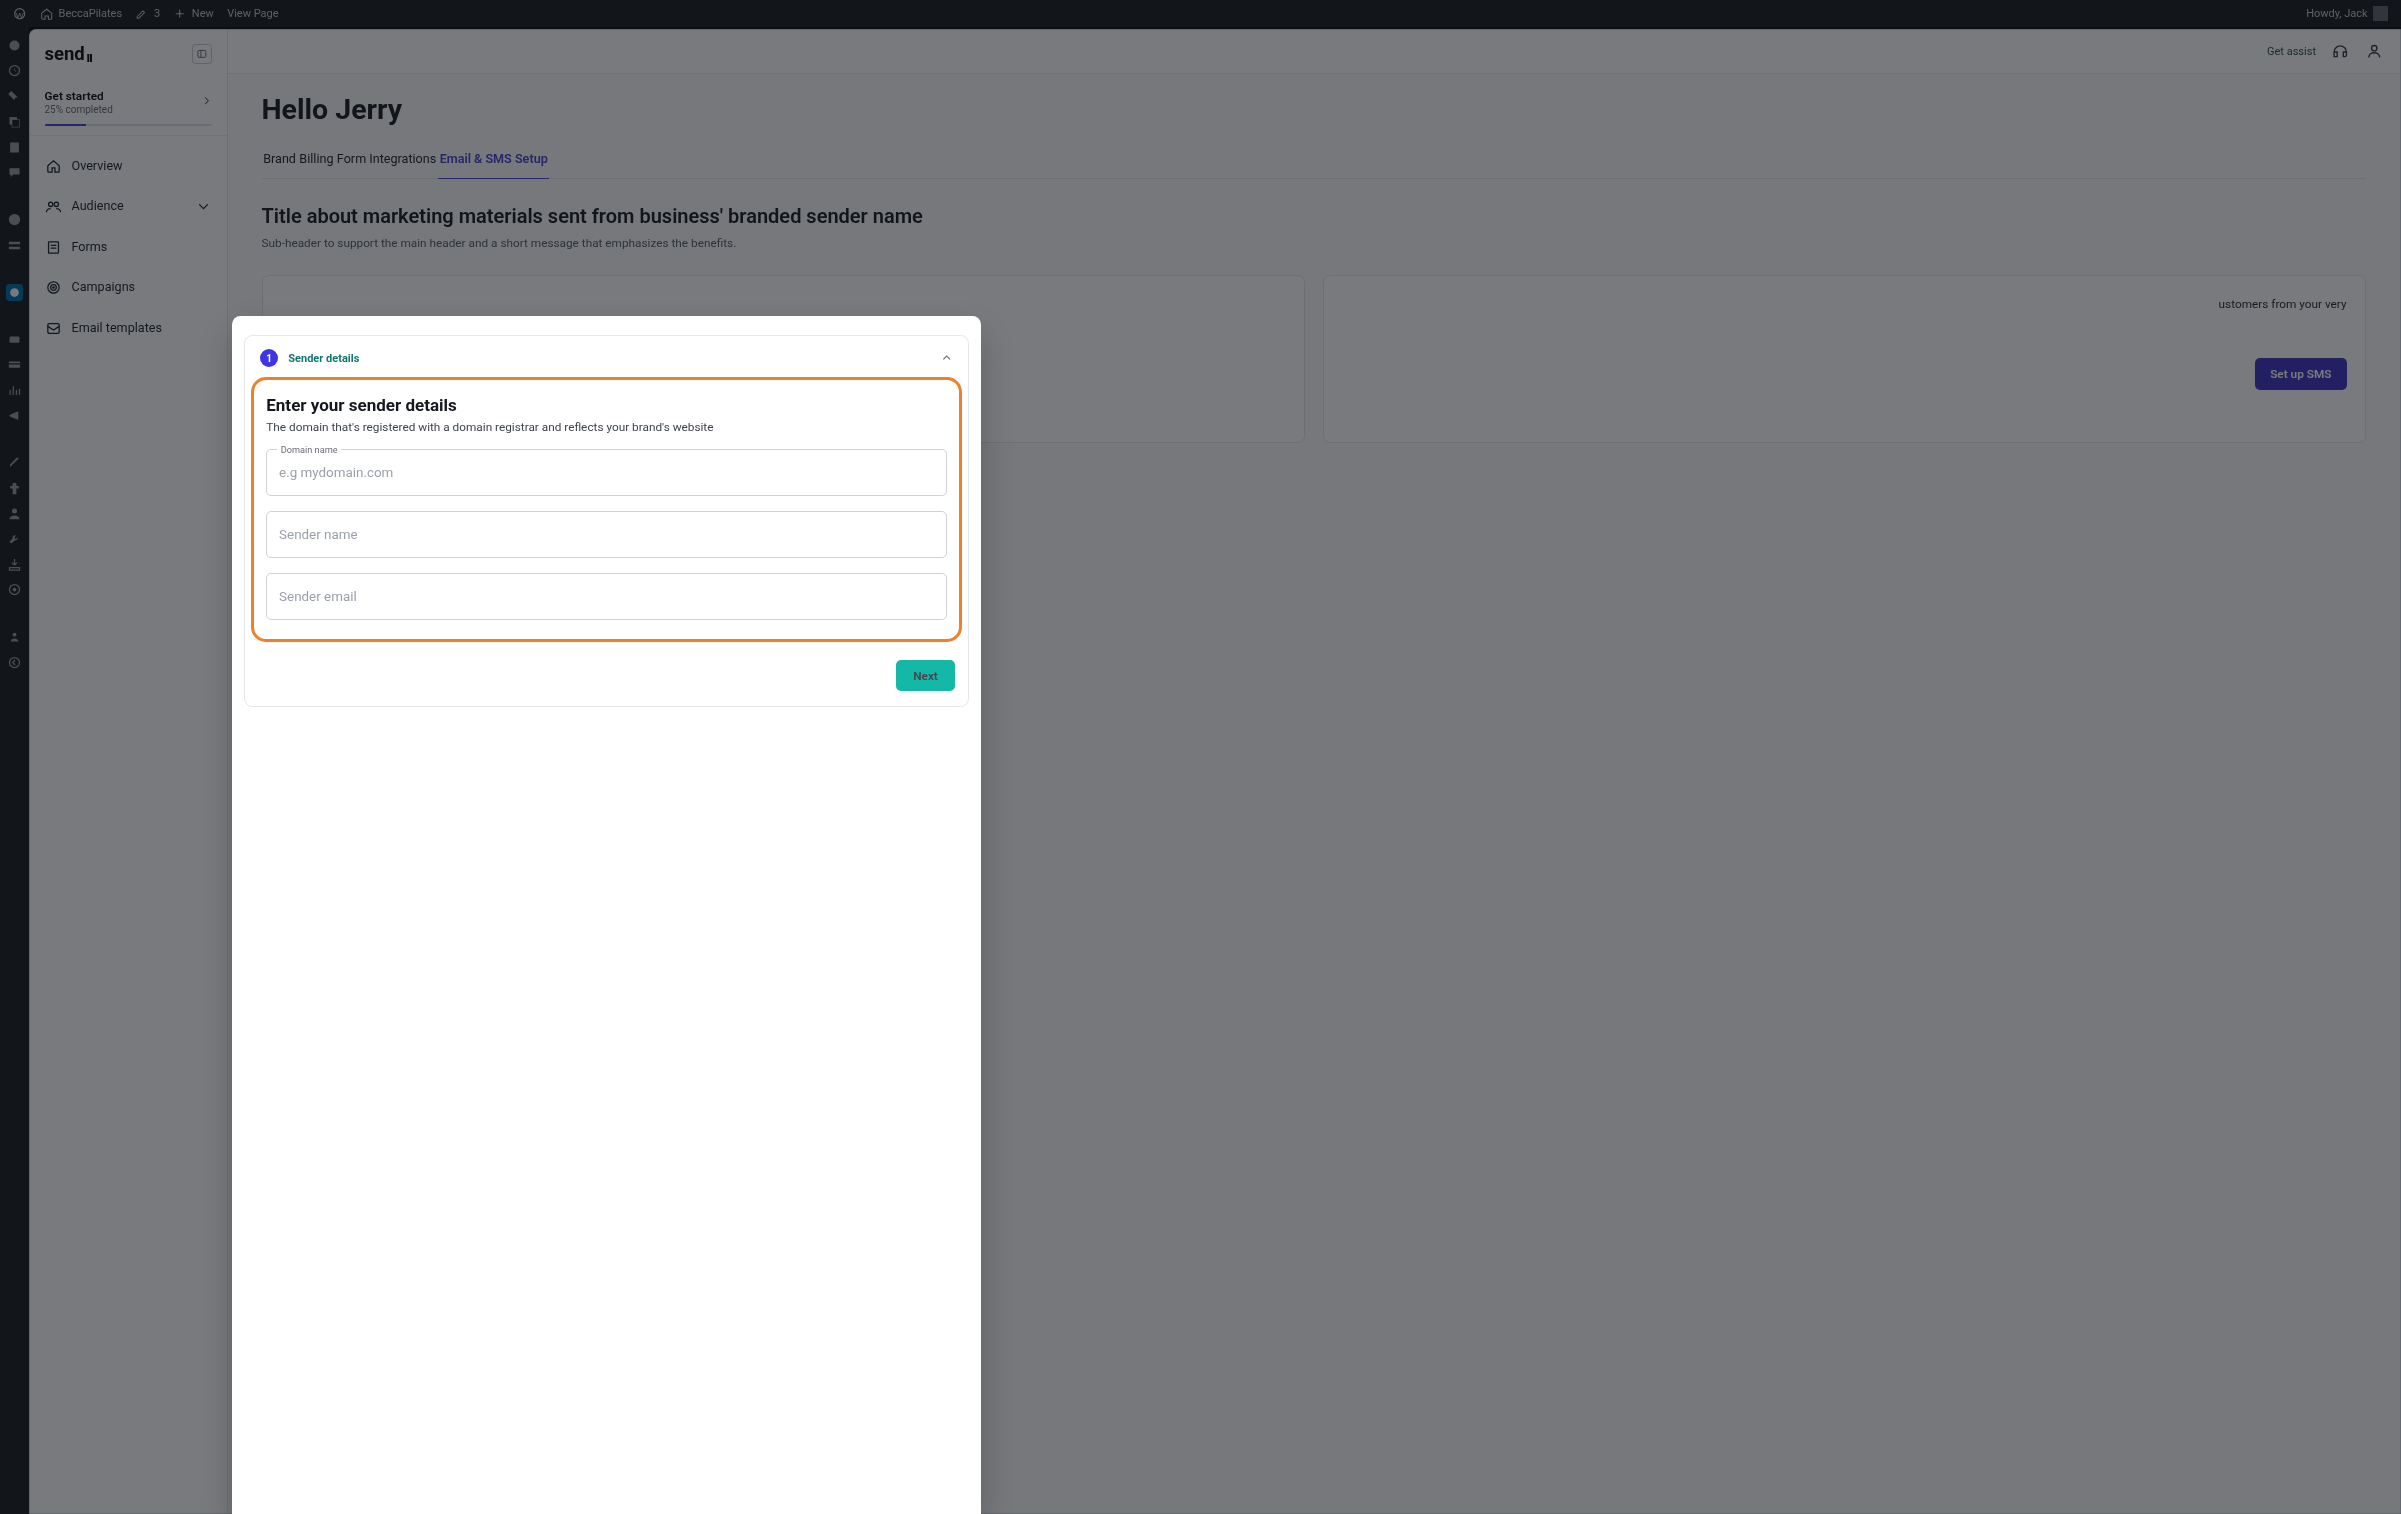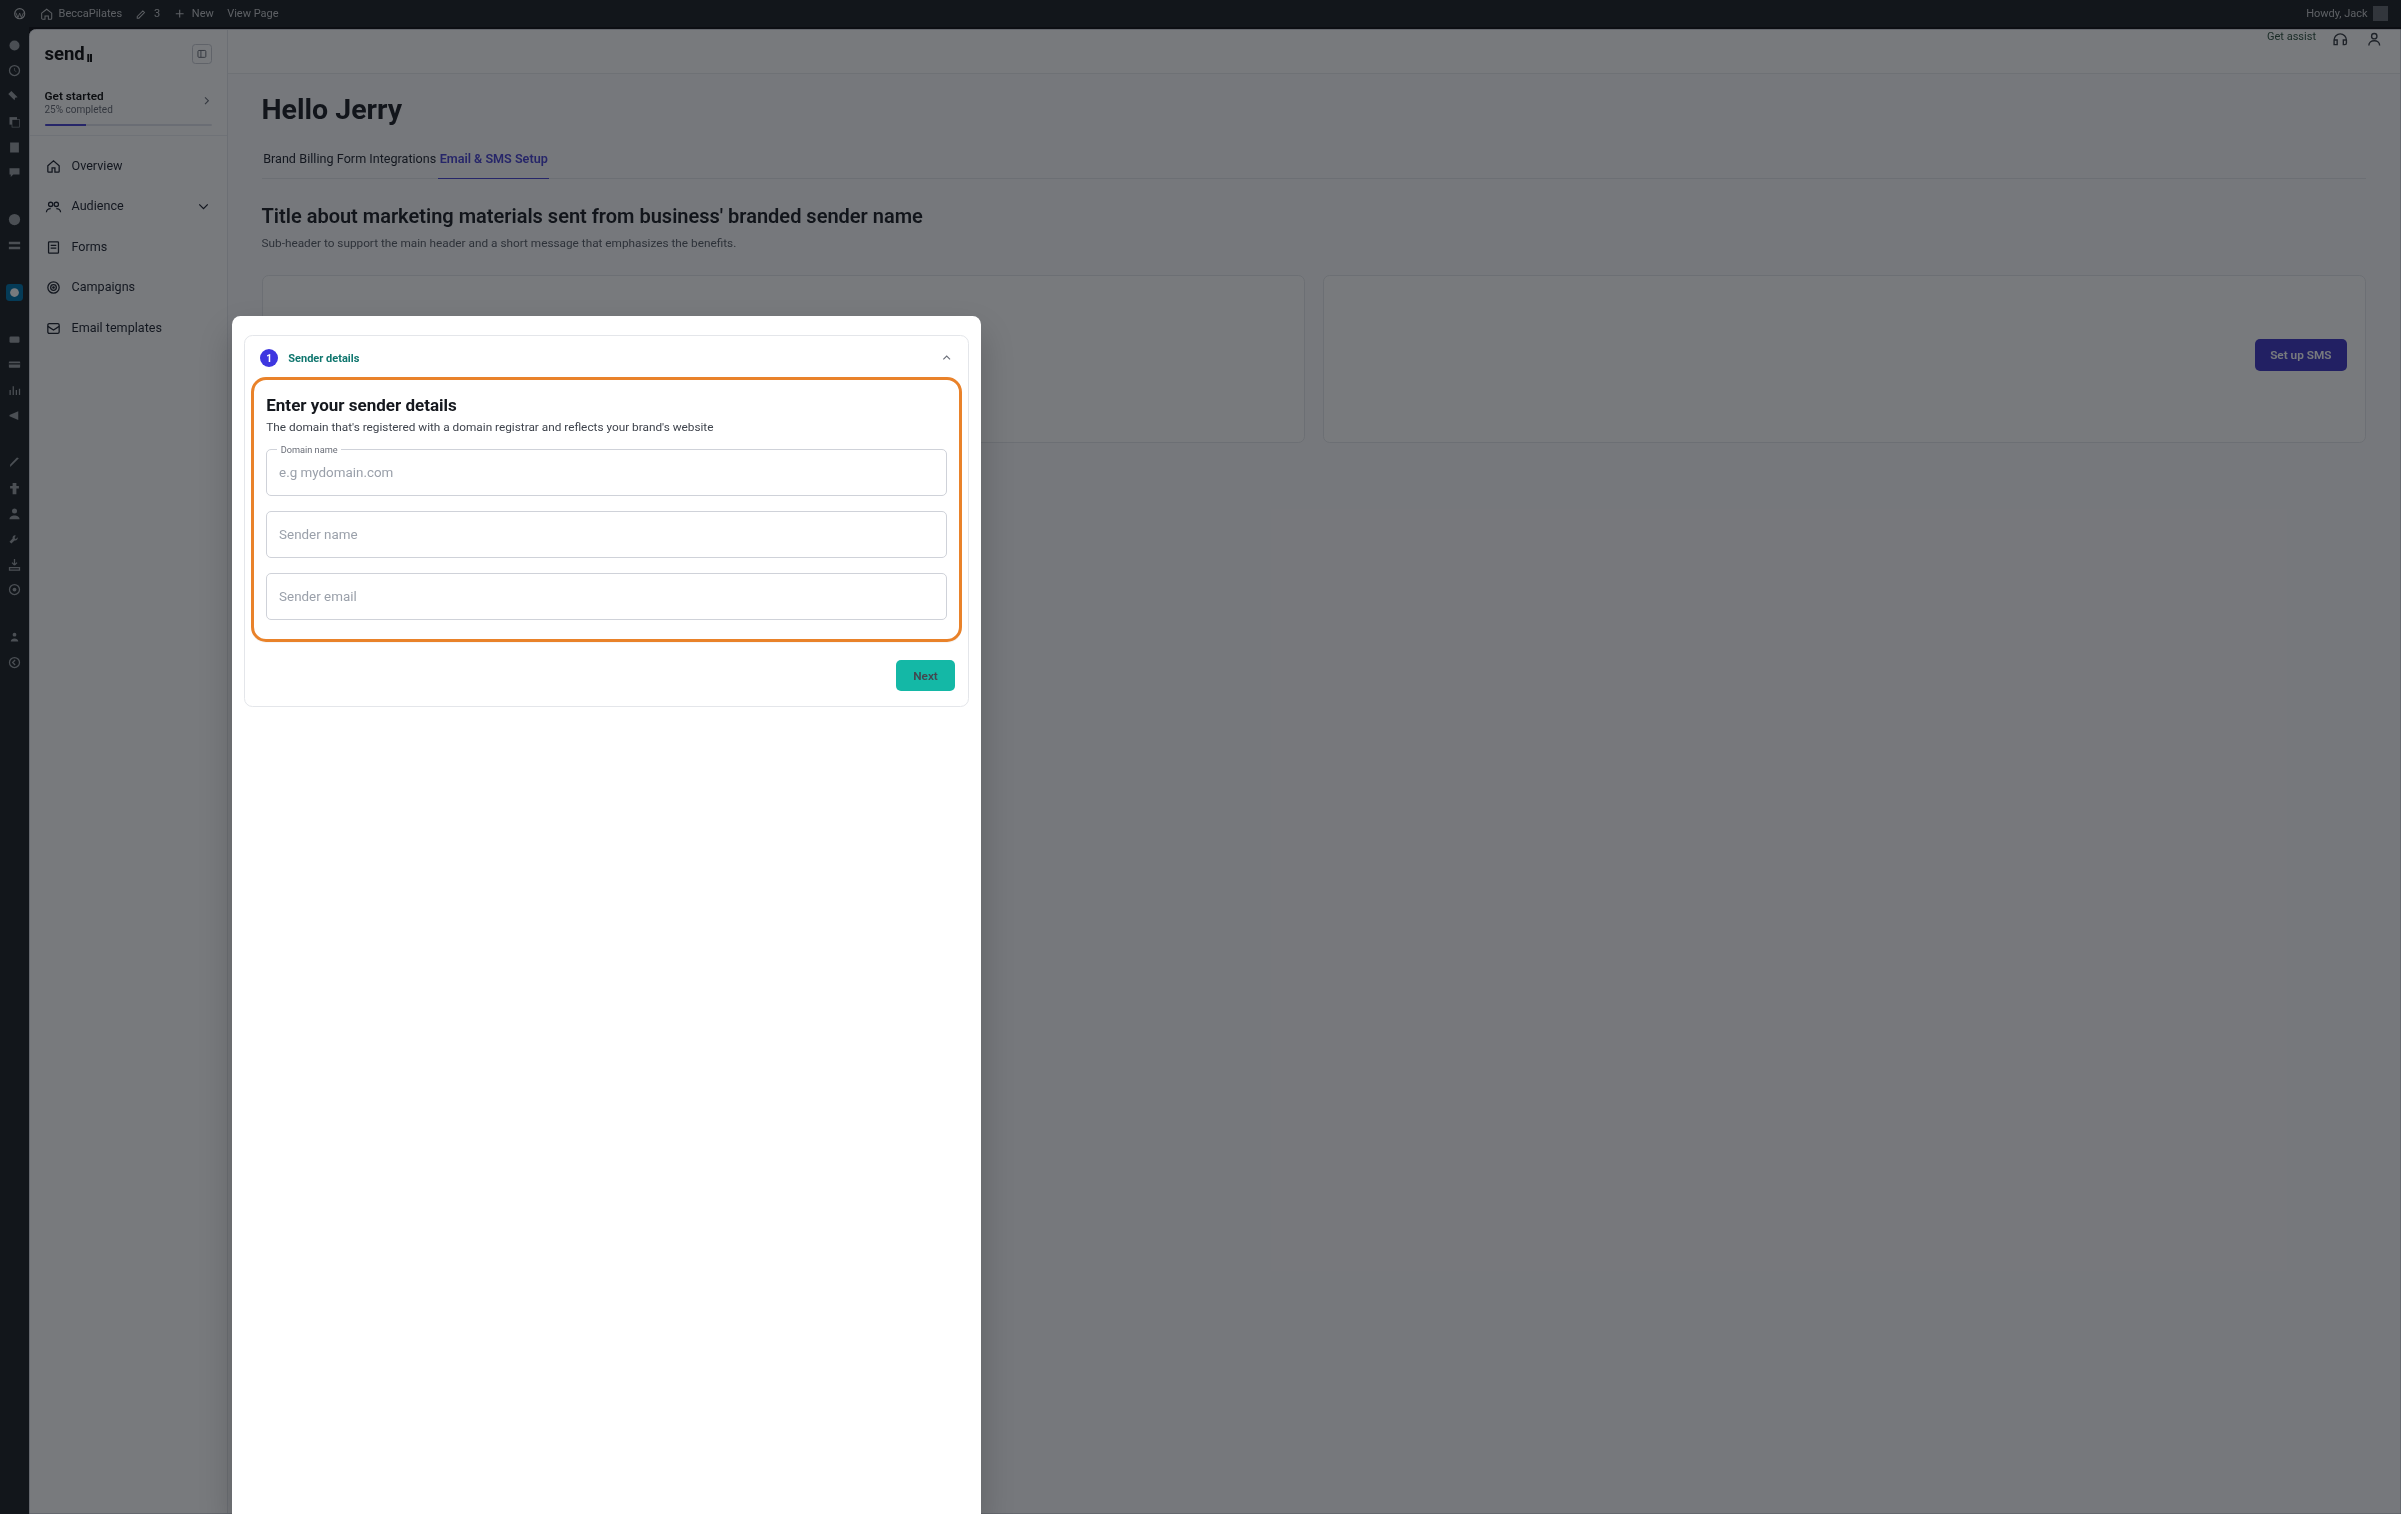--- a/index.html
+++ b/index.html
@@ -40,21 +40,21 @@
   .sb-gs .bar{height:2.5px;background:#e1e3ea;margin-top:8.4px;border-radius:2.5px;overflow:hidden}
   .sb-gs .bar i{display:block;height:100%;background:#4B45D2}
 
   .sb-nav{padding:5px 5px 0}
   .sb-nav .item{display:flex;align-items:flex-start;gap:10px;padding:11.8px 10px;border-radius:5px;color:#1f2430;font-size:12.6px;cursor:pointer}
   .sb-nav .item svg{width:17px;height:17px;fill:none;stroke:#1f2430;stroke-width:1.8}
   .sb-nav .item .chev{margin-left:auto}
 
   
   .main{flex:1;background:#fbfbfc;overflow:hidden}
-  .topbar{height:44px;display:flex;align-items:flex-start;justify-content:flex-end;padding:0 17px;gap:15px;border-bottom:0.8px solid #e8eaee;background:#fff}
+  .topbar{height:44px;display:flex;align-items:center;justify-content:flex-end;padding:0 17px;gap:15px;border-bottom:0.8px solid #e8eaee;background:#fff}
   .topbar .ga{font-size:11px;color:#354;}
   .topbar svg{width:18.5px;height:18.5px;fill:none;stroke:#3b3f46;stroke-width:1.8}
   .content{padding:18.5px 34px}
   .hello{font-size:28.5px;font-weight:700;color:#1d2026;margin-bottom:22px}
   .tabs{display:flex;border-bottom:0.8px solid #e4e6ea;margin-bottom:25px}
   .tabs .tab{padding:3.4px 1.7px 11.8px;font-size:12.6px;color:#1f2430;cursor:pointer}
   .tabs .tab.active{color:#4B45D2;font-weight:600;border-bottom:1.7px solid #4B45D2;margin-bottom:-0.8px}
   .section-title{font-size:20px;font-weight:600;color:#1d2026}
   .section-sub{font-size:11.8px;color:#5a5f69;margin-top:8.4px}
   .card-row{margin-top:25px;display:flex;gap:18.5px}
@@ -334,20 +334,21 @@
             <div class="tab">Brand</div>
             <div class="tab">Billing</div>
             <div class="tab">Form Integrations</div>
             <div class="tab active">Email &amp; SMS Setup</div>
           </div>
         <div class="section-title">Title about marketing materials sent from business' branded sender name</div>
         <div class="section-sub">Sub-header to support the main header and a short message that emphasizes the benefits.</div>
         <div class="card-row">
           <div class="card"></div>
           <div class="card">
+            <div class="txt" style="text-align:right">ustomers from your very</div>
             <button class="cta">Set up SMS</button>
           </div>
         </div>
       </div>
     </div>
   </div>
 </div>
 
 <div class="scrim"></div>
 <div class="modal">

